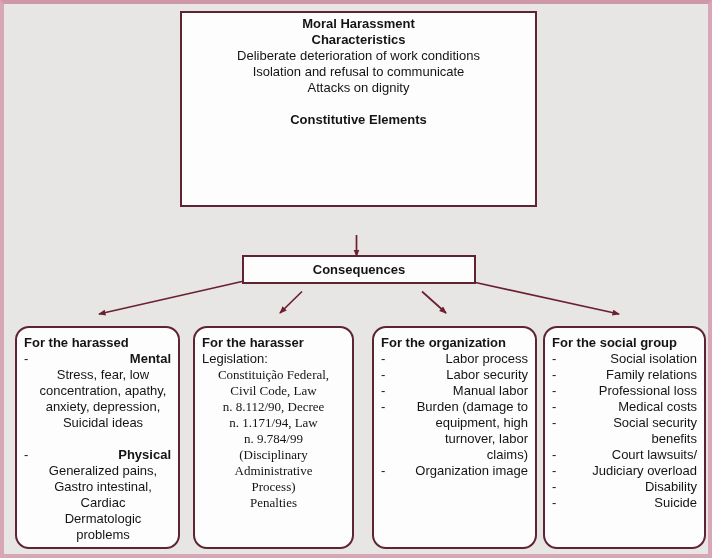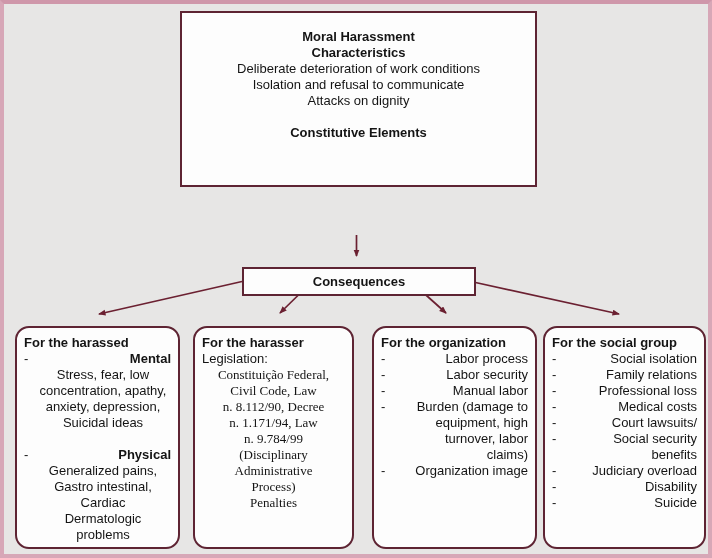--- a/index.html
+++ b/index.html
@@ -20,28 +20,28 @@
     background:#fdfdfd;
     border:2px solid #5e2433;
     font-size:13px;
     line-height:16px;
   }
   .pre{white-space:pre-line;}
   .b{font-weight:bold;}
   .center{text-align:center;font-family:Liberation Serif, serif;}
 
   .top-box{
-    left:176px;top:7px;width:357px;height:176px;
+    left:176px;top:7px;width:357px;height:196px;
     text-align:center;
-    padding-top:16px;
+    padding-top:3px;
   }
   .spacer{height:16px;}
 
   .consequences{
-    left:238px;top:263px;width:234px;height:29px;
+    left:238px;top:251px;width:234px;height:29px;
     text-align:center;
     line-height:25px;
     font-weight:bold;
   }
 
   .arrows{
     position:absolute;left:0;top:0;width:704px;height:550px;
     pointer-events:none;
   }
 
@@ -135,21 +135,21 @@
 claims)</div>
     <div class="li pre">Organization image</div>
   </div>
 
   <div class="box col" id="box-social">
     <div class="b">For the social group</div>
     <div class="li pre">Social isolation</div>
     <div class="li pre">Family relations</div>
     <div class="li pre">Professional loss</div>
     <div class="li pre">Medical costs</div>
-    <div class="li pre">Court lawsuits/</div>
     <div class="li pre">Social security
 benefits</div>
+    <div class="li pre">Court lawsuits/</div>
     <div class="li pre">Judiciary overload</div>
     <div class="li pre">Disability</div>
     <div class="li pre">Suicide</div>
   </div>
 
 </div>
 
 </body></html>

